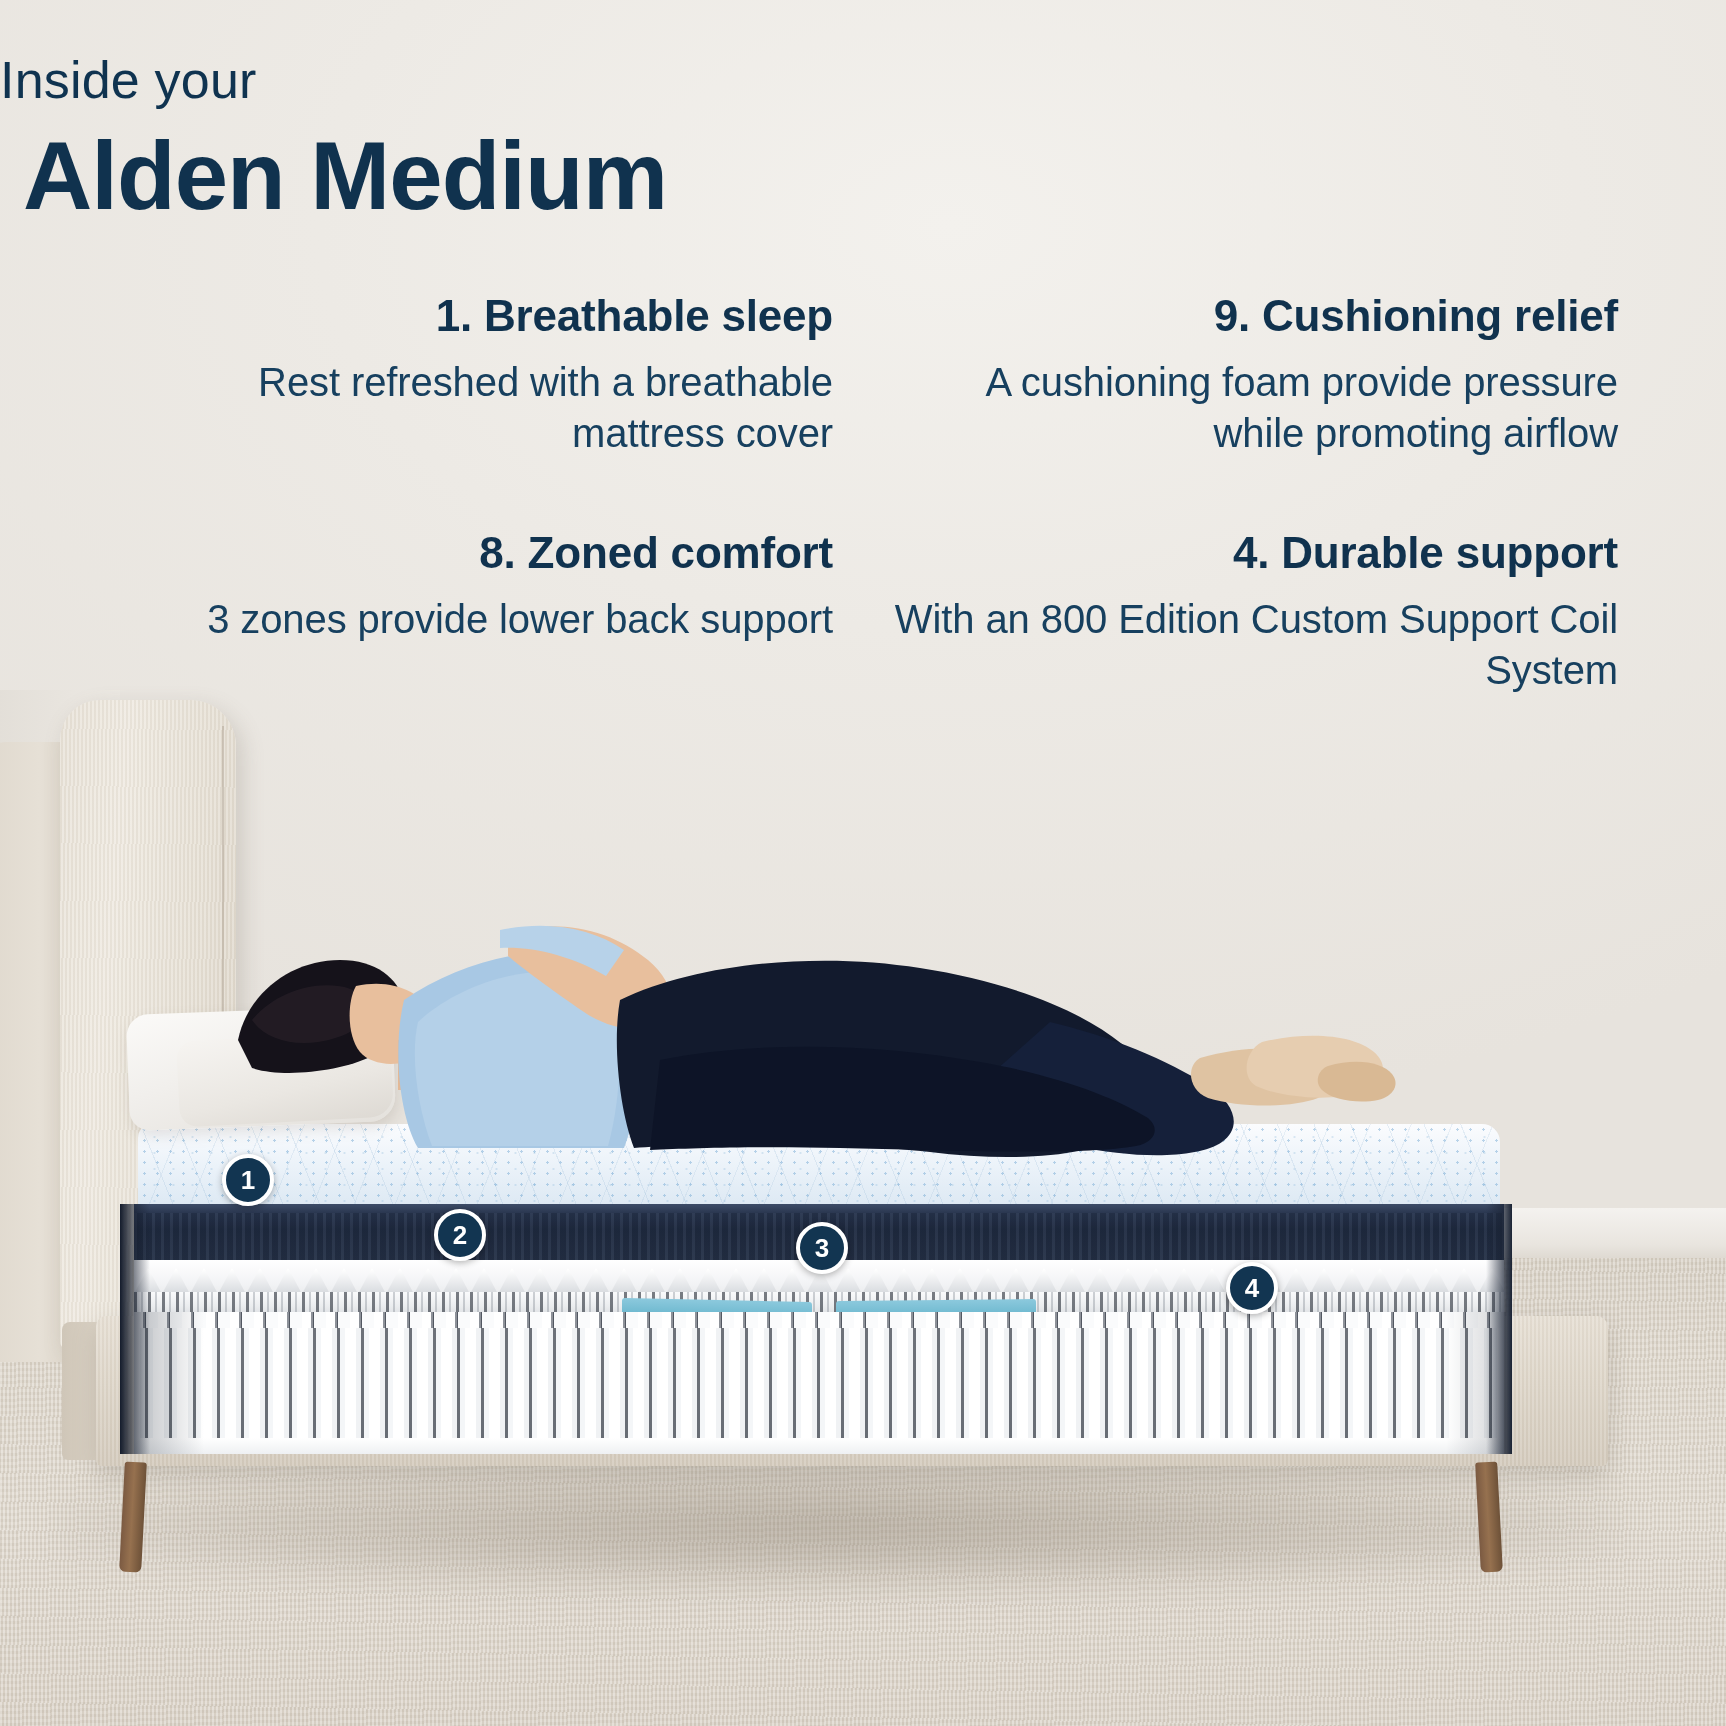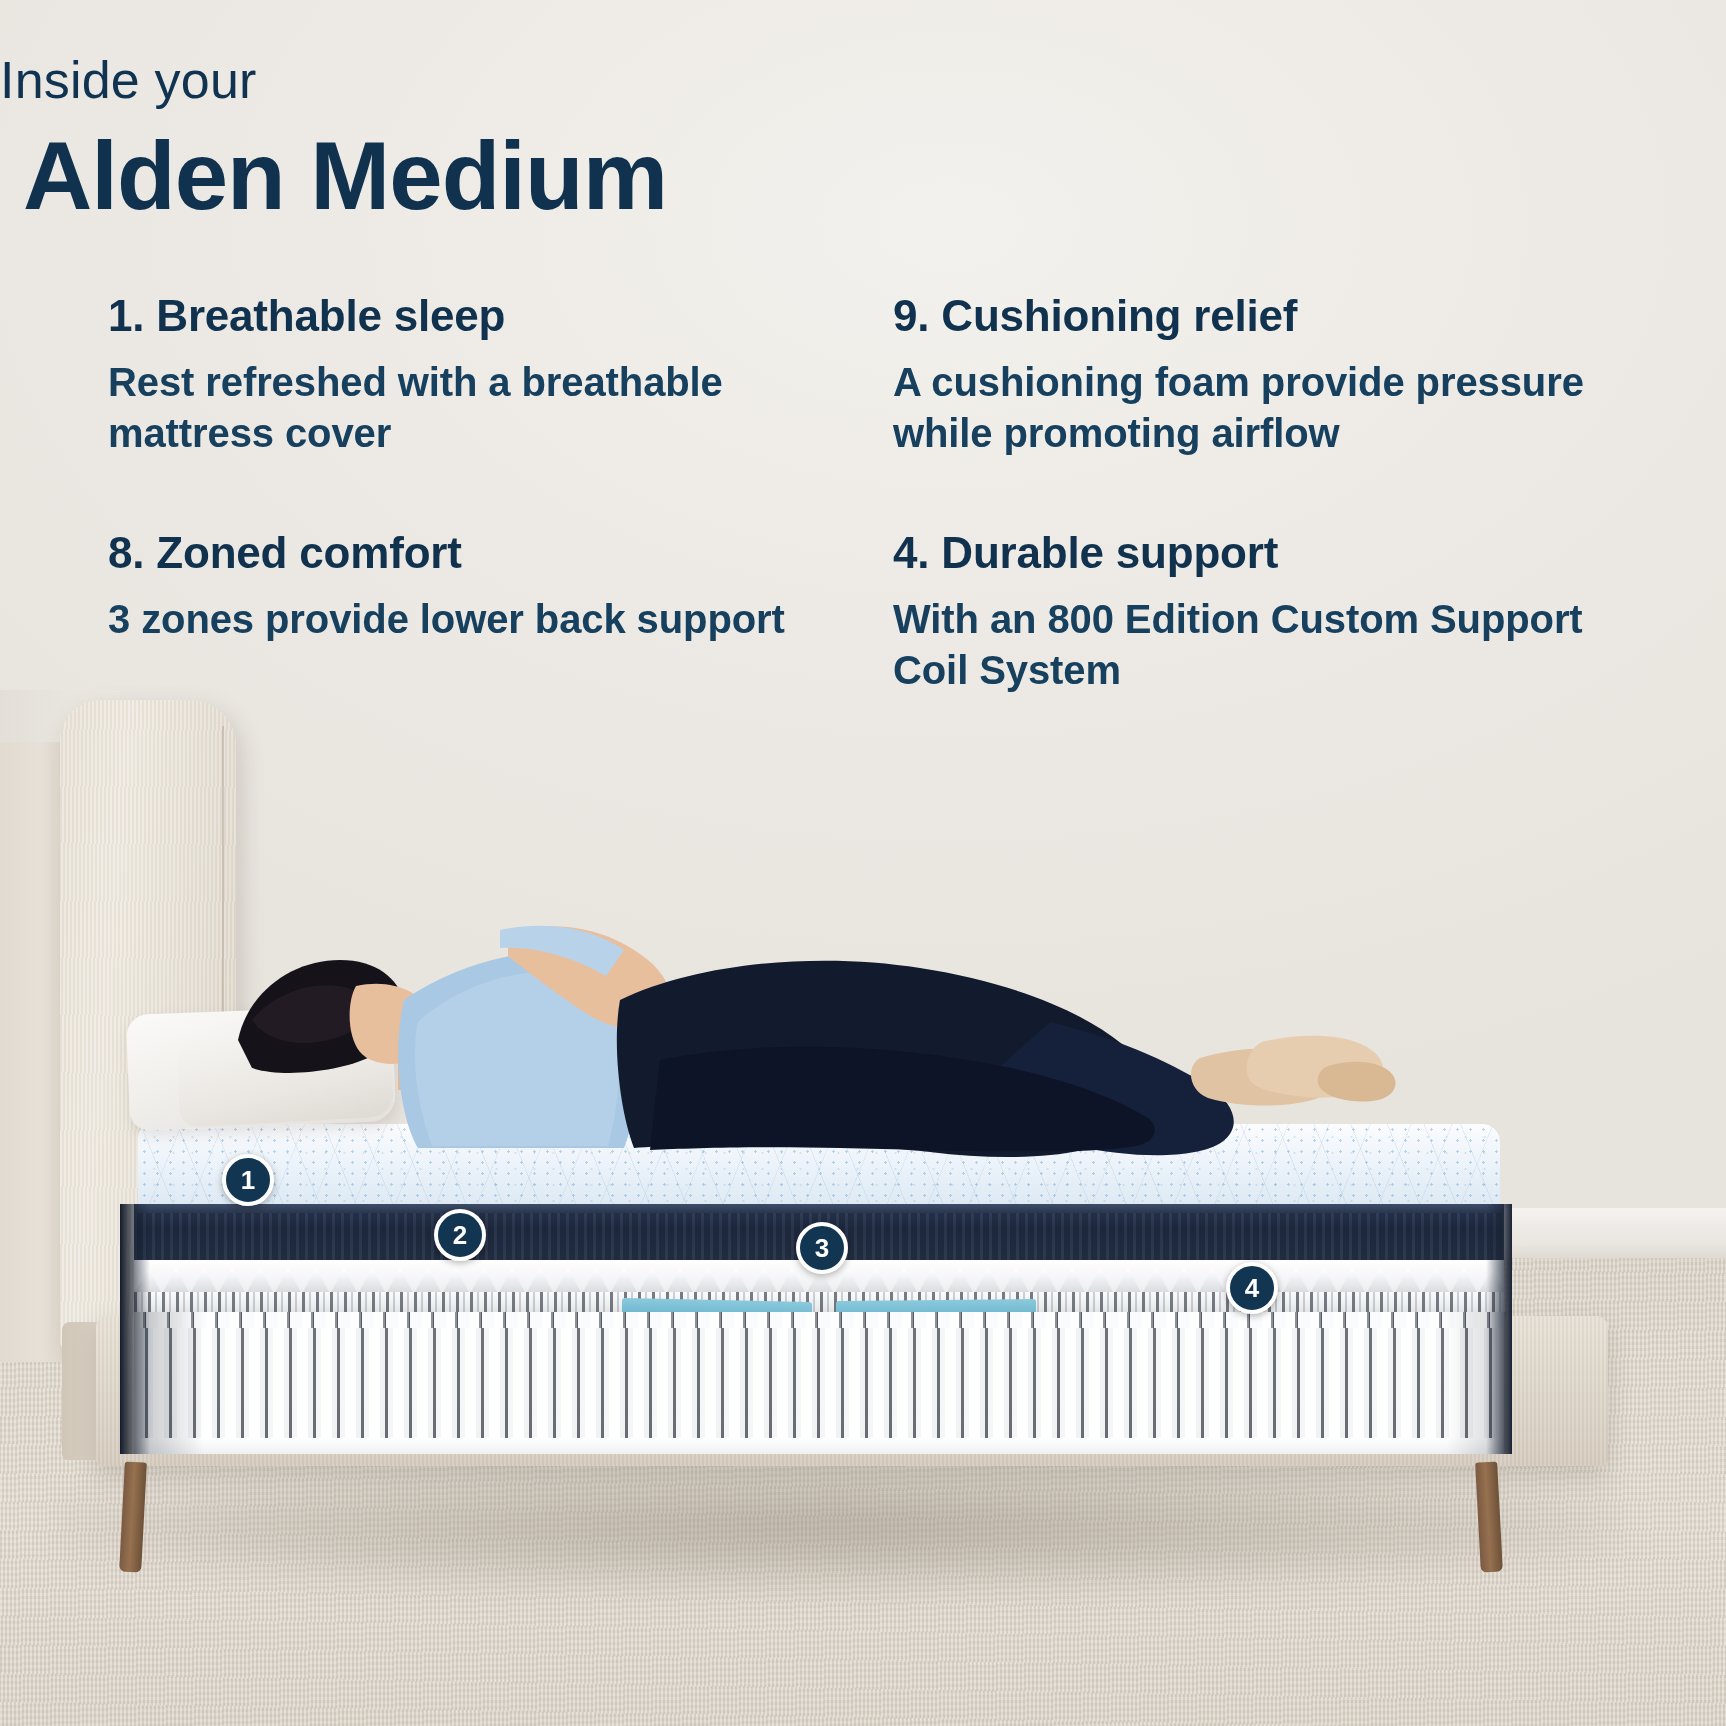--- a/index.html
+++ b/index.html
@@ -57,27 +57,27 @@
     font-size: 96px; font-weight: 700; color: #10324e; letter-spacing: -1px;
     line-height: 1.15; margin-top: 12px; margin-left: 23px;
   }
 
   
   .features {
     position: absolute; left: 108px; top: 290px; width: 1510px;
     display: grid; grid-template-columns: 1fr 1fr;
     row-gap: 68px; column-gap: 60px; z-index: 20;
   }
-  .feature { text-align: left; }
+  .feature { text-align: right; }
   .feature-title {
     font-size: 44px; font-weight: 700; color: #10324e; line-height: 1.2;
     margin-bottom: 14px; letter-spacing: -.2px;
   }
   .feature-desc {
-    font-size: 40px; font-weight: 700; color: #17405f; line-height: 1.28;
+    font-size: 40px; font-weight: 400; color: #17405f; line-height: 1.28;
     letter-spacing: -.1px;
   }
 
   
   .headboard-back {
     position: absolute; left: -20px; top: 742px; width: 108px; height: 620px;
     background: linear-gradient(90deg, #dfd8cd 0%, #e6e0d6 55%, #dad2c6 100%);
     border-radius: 26px 10px 4px 4px;
   }
   .headboard {

